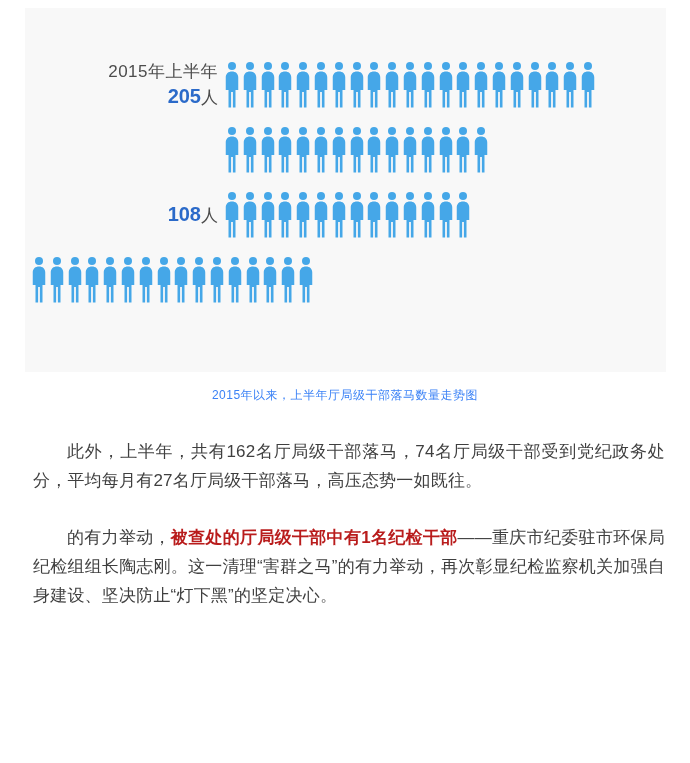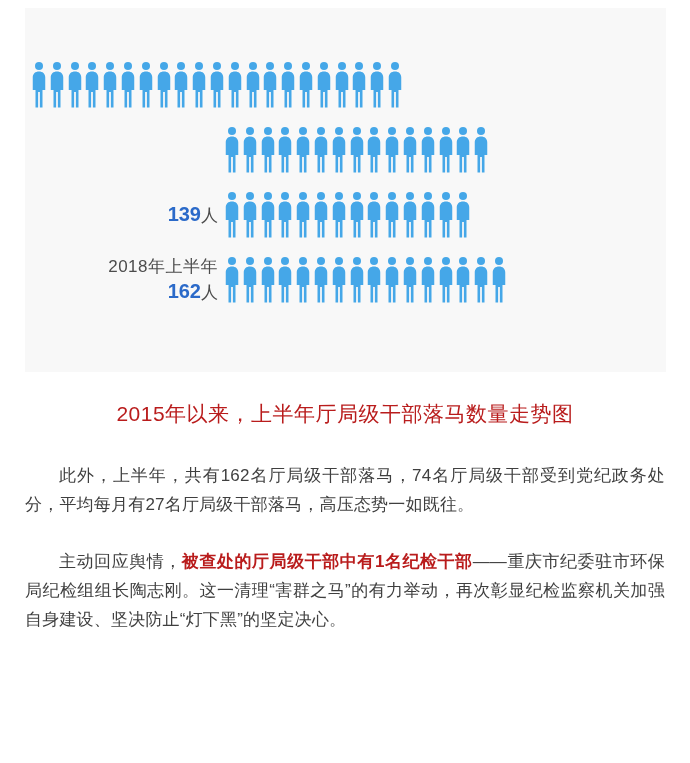--- a/index.html
+++ b/index.html
@@ -56,53 +56,57 @@
   }
   .person-icon {
     width: 16px;
     height: 48px;
     margin-right: 1.8px;
     color: #45a7e8;
     flex: 0 0 auto;
   }
   
   .chart-caption {
-    margin-top: 28px;
+    margin-top: 15px;
     text-align: center;
-    font-size: 21px;
-    color: #b91c1c;
+    font-size: 12px;
+    color: #3b82f6;
     letter-spacing: 0.5px;
   }
   
   .article {
     padding: 0 25px;
     margin-top: 33px;
   }
   .article p {
-    margin: 0 0 28px 0;
+    margin: 0 0 28px 8px;
     font-size: 17px;
     line-height: 29px;
     color: #3f3f3f;
     text-indent: 2em;
     text-align: justify;
     letter-spacing: 0.2px;
   }
   .article p .seg-bold {
     font-weight: bold;
     color: #b91c1c;
   }
 </style>
 </head>
 <body>
 
 <div class="page">
 
   <div class="chart-panel">
     <div id="chart-rows">
         <div class="chart-row">
+          <div class="row-label-block">
+            <div class="row-label">2015年上半年</div>
+            <div class="row-value-line"><span class="row-value">205</span><span class="row-unit">人</span></div>
+          </div>
           <div class="row-icons">
             <svg class="person-icon" viewBox="0 0 32 92" xmlns="http://www.w3.org/2000/svg" aria-hidden="true">
     <circle cx="16" cy="8" r="8" fill="currentColor"></circle>
     <path fill="currentColor" d="M16 19 C 8.8 19 3.5 23.2 3.5 31 L 3.5 56 L 9 56 L 9 91 L 14.2 91 L 14.2 60 L 17.8 60 L 17.8 91 L 23 91 L 23 56 L 28.5 56 L 28.5 31 C 28.5 23.2 23.2 19 16 19 Z"></path>
   </svg>
             <svg class="person-icon" viewBox="0 0 32 92" xmlns="http://www.w3.org/2000/svg" aria-hidden="true">
     <circle cx="16" cy="8" r="8" fill="currentColor"></circle>
     <path fill="currentColor" d="M16 19 C 8.8 19 3.5 23.2 3.5 31 L 3.5 56 L 9 56 L 9 91 L 14.2 91 L 14.2 60 L 17.8 60 L 17.8 91 L 23 91 L 23 56 L 28.5 56 L 28.5 31 C 28.5 23.2 23.2 19 16 19 Z"></path>
   </svg>
             <svg class="person-icon" viewBox="0 0 32 92" xmlns="http://www.w3.org/2000/svg" aria-hidden="true">
@@ -244,21 +248,21 @@
     <path fill="currentColor" d="M16 19 C 8.8 19 3.5 23.2 3.5 31 L 3.5 56 L 9 56 L 9 91 L 14.2 91 L 14.2 60 L 17.8 60 L 17.8 91 L 23 91 L 23 56 L 28.5 56 L 28.5 31 C 28.5 23.2 23.2 19 16 19 Z"></path>
   </svg>
             <svg class="person-icon" viewBox="0 0 32 92" xmlns="http://www.w3.org/2000/svg" aria-hidden="true">
     <circle cx="16" cy="8" r="8" fill="currentColor"></circle>
     <path fill="currentColor" d="M16 19 C 8.8 19 3.5 23.2 3.5 31 L 3.5 56 L 9 56 L 9 91 L 14.2 91 L 14.2 60 L 17.8 60 L 17.8 91 L 23 91 L 23 56 L 28.5 56 L 28.5 31 C 28.5 23.2 23.2 19 16 19 Z"></path>
   </svg>
           </div>
         </div>
         <div class="chart-row">
           <div class="row-label-block">
-            <div class="row-value-line"><span class="row-value">139</span><span class="row-unit">人</span></div>
+            <div class="row-value-line"><span class="row-value">108</span><span class="row-unit">人</span></div>
           </div>
           <div class="row-icons">
             <svg class="person-icon" viewBox="0 0 32 92" xmlns="http://www.w3.org/2000/svg" aria-hidden="true">
     <circle cx="16" cy="8" r="8" fill="currentColor"></circle>
     <path fill="currentColor" d="M16 19 C 8.8 19 3.5 23.2 3.5 31 L 3.5 56 L 9 56 L 9 91 L 14.2 91 L 14.2 60 L 17.8 60 L 17.8 91 L 23 91 L 23 56 L 28.5 56 L 28.5 31 C 28.5 23.2 23.2 19 16 19 Z"></path>
   </svg>
             <svg class="person-icon" viewBox="0 0 32 92" xmlns="http://www.w3.org/2000/svg" aria-hidden="true">
     <circle cx="16" cy="8" r="8" fill="currentColor"></circle>
     <path fill="currentColor" d="M16 19 C 8.8 19 3.5 23.2 3.5 31 L 3.5 56 L 9 56 L 9 91 L 14.2 91 L 14.2 60 L 17.8 60 L 17.8 91 L 23 91 L 23 56 L 28.5 56 L 28.5 31 C 28.5 23.2 23.2 19 16 19 Z"></path>
   </svg>
@@ -306,24 +310,20 @@
     <circle cx="16" cy="8" r="8" fill="currentColor"></circle>
     <path fill="currentColor" d="M16 19 C 8.8 19 3.5 23.2 3.5 31 L 3.5 56 L 9 56 L 9 91 L 14.2 91 L 14.2 60 L 17.8 60 L 17.8 91 L 23 91 L 23 56 L 28.5 56 L 28.5 31 C 28.5 23.2 23.2 19 16 19 Z"></path>
   </svg>
             <svg class="person-icon" viewBox="0 0 32 92" xmlns="http://www.w3.org/2000/svg" aria-hidden="true">
     <circle cx="16" cy="8" r="8" fill="currentColor"></circle>
     <path fill="currentColor" d="M16 19 C 8.8 19 3.5 23.2 3.5 31 L 3.5 56 L 9 56 L 9 91 L 14.2 91 L 14.2 60 L 17.8 60 L 17.8 91 L 23 91 L 23 56 L 28.5 56 L 28.5 31 C 28.5 23.2 23.2 19 16 19 Z"></path>
   </svg>
           </div>
         </div>
         <div class="chart-row">
-          <div class="row-label-block">
-            <div class="row-label">2018年上半年</div>
-            <div class="row-value-line"><span class="row-value">162</span><span class="row-unit">人</span></div>
-          </div>
           <div class="row-icons">
             <svg class="person-icon" viewBox="0 0 32 92" xmlns="http://www.w3.org/2000/svg" aria-hidden="true">
     <circle cx="16" cy="8" r="8" fill="currentColor"></circle>
     <path fill="currentColor" d="M16 19 C 8.8 19 3.5 23.2 3.5 31 L 3.5 56 L 9 56 L 9 91 L 14.2 91 L 14.2 60 L 17.8 60 L 17.8 91 L 23 91 L 23 56 L 28.5 56 L 28.5 31 C 28.5 23.2 23.2 19 16 19 Z"></path>
   </svg>
             <svg class="person-icon" viewBox="0 0 32 92" xmlns="http://www.w3.org/2000/svg" aria-hidden="true">
     <circle cx="16" cy="8" r="8" fill="currentColor"></circle>
     <path fill="currentColor" d="M16 19 C 8.8 19 3.5 23.2 3.5 31 L 3.5 56 L 9 56 L 9 91 L 14.2 91 L 14.2 60 L 17.8 60 L 17.8 91 L 23 91 L 23 56 L 28.5 56 L 28.5 31 C 28.5 23.2 23.2 19 16 19 Z"></path>
   </svg>
             <svg class="person-icon" viewBox="0 0 32 92" xmlns="http://www.w3.org/2000/svg" aria-hidden="true">
@@ -384,16 +384,16 @@
   </svg>
           </div>
         </div>
       </div>
   </div>
 
   <div class="chart-caption">2015年以来，上半年厅局级干部落马数量走势图</div>
 
   <div class="article" id="article-body">
       <p><span class="seg-regular">此外，上半年，共有162名厅局级干部落马，74名厅局级干部受到党纪政务处分，平均每月有27名厅局级干部落马，高压态势一如既往。</span></p>
-      <p><span class="seg-regular">主动回应舆情，</span><span class="seg-bold">被查处的厅局级干部中有1名纪检干部</span><span class="seg-regular">——重庆市纪委驻市环保局纪检组组长陶志刚。这一清理“害群之马”的有力举动，再次彰显纪检监察机关加强自身建设、坚决防止“灯下黑”的坚定决心。</span></p>
+      <p><span class="seg-regular">的有力举动，</span><span class="seg-bold">被查处的厅局级干部中有1名纪检干部</span><span class="seg-regular">——重庆市纪委驻市环保局纪检组组长陶志刚。这一清理“害群之马”的有力举动，再次彰显纪检监察机关加强自身建设、坚决防止“灯下黑”的坚定决心。</span></p>
     </div>
 
 </div>
 
 </body></html>

